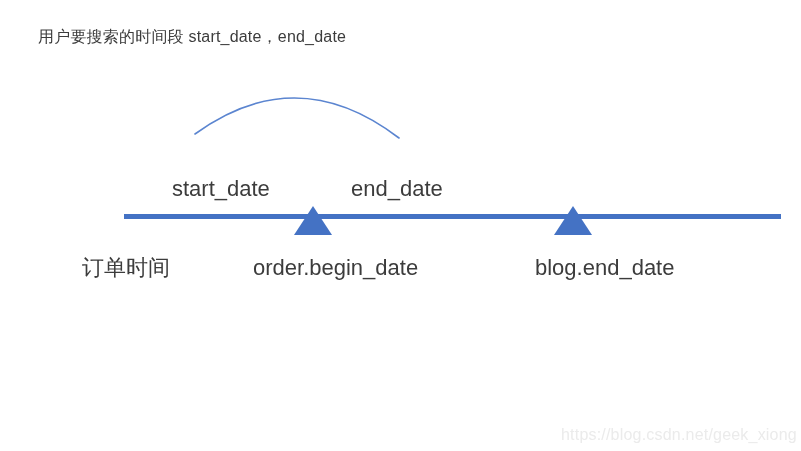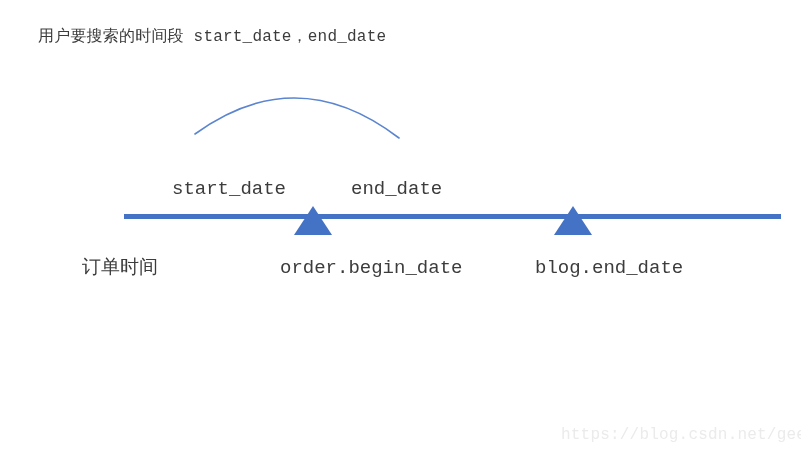--- a/index.html
+++ b/index.html
@@ -9,21 +9,20 @@
   }
   body {
     font-family: "Liberation Sans", "DejaVu Sans", sans-serif;
   }
   #canvas {
     position: relative;
     width: 801px;
     height: 451px;
     background: #ffffff;
     overflow: hidden;
-    font-family: Liberation Mono, monospace;
   }
   .title {
     position: absolute;
     left: 38px;
     top: 26px;
     font-size: 16px;
     line-height: 22px;
     color: #3c3c3c;
     white-space: nowrap;
     letter-spacing: 0.2px;
@@ -55,29 +54,29 @@
   .marker-begin {
     left: 294px;
     top: 206px;
   }
   .marker-end {
     left: 554px;
     top: 206px;
   }
   .label {
     position: absolute;
-    font-size: 19px;
+    font-size: 22px;
     line-height: 22px;
     color: #3c3c3c;
     white-space: nowrap;
   }
   .lbl-start-date { left: 172px; top: 178px; }
   .lbl-end-date   { left: 351px; top: 178px; }
   .lbl-order-time { left: 82px;  top: 257px; }
-  .lbl-begin      { left: 280px; top: 257px; }
+  .lbl-begin      { left: 253px; top: 257px; }
   .lbl-end        { left: 535px; top: 257px; }
   .watermark {
     position: absolute;
     left: 561px;
     top: 425px;
     font-size: 16px;
     line-height: 20px;
     color: #ebebeb;
     white-space: nowrap;
     letter-spacing: 0.2px;

